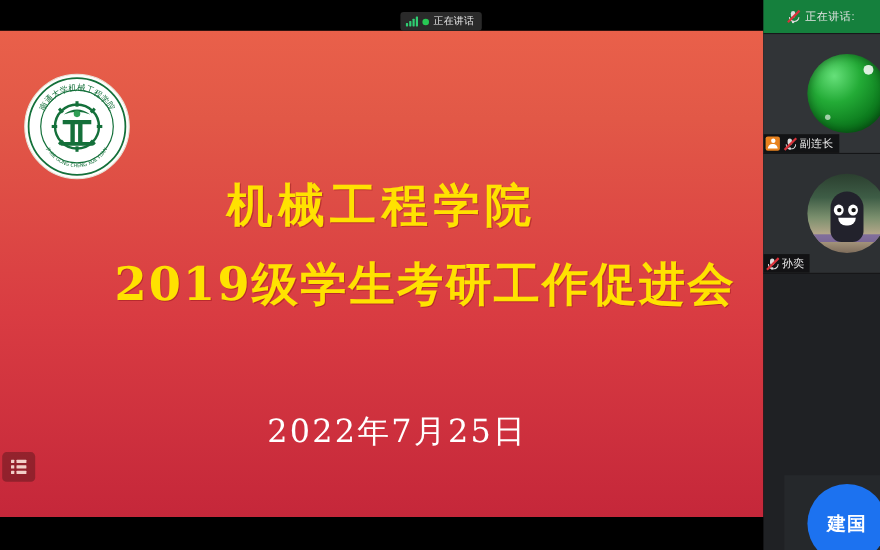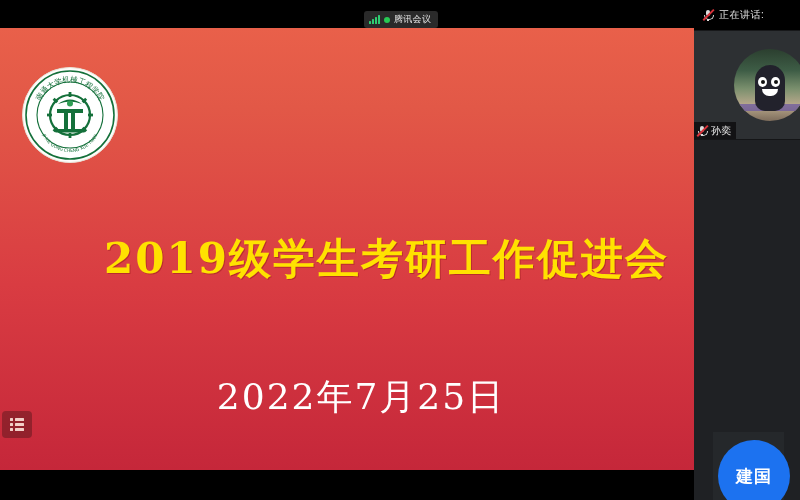--- a/index.html
+++ b/index.html
@@ -50,38 +50,38 @@
   .t2{
     position:absolute;left:104px;top:203px;width:700px;
     font-family:"DejaVu Serif","Liberation Serif",serif;
     font-size:42px;font-weight:700;color:#ffe200;letter-spacing:2px;
     white-space:nowrap;
     text-shadow:1px 1px 0 rgba(120,10,10,.35);
   }
   .t3{
     position:absolute;left:0;right:0;top:345px;text-align:center;
     font-family:"DejaVu Serif","Liberation Serif",serif;
-    font-size:36px;color:#ffffff;letter-spacing:2px;padding-left:28px;
+    font-size:29px;color:#ffffff;letter-spacing:2px;padding-left:28px;
   }
 
   
   .listbtn{
     position:absolute;left:2px;top:383px;width:30px;height:27px;border-radius:4px;
     background:rgba(20,10,10,.30);display:flex;align-items:center;justify-content:center;
   }
   .listbtn .rows{display:flex;flex-direction:column;gap:2.5px;}
   .listbtn .rows span{display:flex;align-items:center;gap:2px;}
   .listbtn .rows span b{display:block;width:2.5px;height:2.5px;background:#f2cfc8;border-radius:.5px;}
   .listbtn .rows span u{display:block;width:9px;height:2.5px;background:#f2cfc8;border-radius:.5px;}
 
   
   .rail{position:absolute;right:0;top:0;width:106px;height:500px;background:#1f2124;}
   .rail-head{
-    position:relative;height:30px;background:#000000;
-    display:flex;align-items:center;gap:5px;padding-left:8px;
+    position:relative;height:30px;background:#15803d;
+    display:flex;align-items:center;gap:5px;padding-left:21px;
     border-bottom:1px solid #17181a;
   }
   .rail-head .hl{color:#e4e4e4;font-size:10px;letter-spacing:.5px;}
 
   .ptile{position:relative;height:108px;border-bottom:1px solid #141517;background:#313437;overflow:hidden;}
   .ptile.dark{background:#2d3033;}
   .pav{
     position:absolute;right:-6px;top:50%;transform:translateY(-50%);
     width:72px;height:72px;border-radius:50%;overflow:hidden;
   }
@@ -131,21 +131,21 @@
   .hostbadge .p{position:relative;width:9px;height:9px;}
   .hostbadge .p::before{content:"";position:absolute;left:2.5px;top:0;width:4px;height:4px;border-radius:50%;background:#fff;}
   .hostbadge .p::after{content:"";position:absolute;left:0;bottom:0;width:9px;height:4.5px;border-radius:4.5px 4.5px 0 0;background:#fff;}
 
   .micoff{position:relative;width:12px;height:12px;flex:none;}
   .micoff .cap{position:absolute;left:4px;top:1px;width:4px;height:6px;border-radius:2px;background:#dcdcdc;}
   .micoff .arc{position:absolute;left:2px;top:6px;width:8px;height:4px;border:1.3px solid #dcdcdc;border-top:none;border-radius:0 0 5px 5px;}
   .micoff .stem{position:absolute;left:5.4px;top:9.5px;width:1.3px;height:2px;background:#dcdcdc;}
   .micoff .slash{position:absolute;left:-1px;top:5px;width:15px;height:1.8px;background:#d8323a;transform:rotate(-45deg);transform-origin:center;}
 
-  .railbot{position:absolute;left:0;right:16px;bottom:0;height:68px;background:#25282b;margin-left:19px;}
+  .railbot{position:absolute;left:0;right:0;bottom:0;height:68px;background:#25282b;margin-left:19px;}
 </style>
 </head>
 <body>
 
 <div class="screen">
 
   <div class="stage">
 
     <div class="logo">
       <svg width="92" height="92" viewBox="0 0 92 92">
@@ -173,20 +173,21 @@
         <text font-size="7.5" fill="#14703a" font-family="DejaVu Sans, sans-serif">
           <textPath href="#arcTop" startOffset="50%" text-anchor="middle">南通大学机械工程学院</textPath>
         </text>
         <path id="arcBot" d="M15,52 A31,31 0 0 0 77,52" fill="none"></path>
         <text font-size="4.4" fill="#14703a" font-family="DejaVu Sans, sans-serif">
           <textPath href="#arcBot" startOffset="50%" text-anchor="middle">JI XIE GONG CHENG XUE YUAN</textPath>
         </text>
       </svg>
     </div>
 
+    <div class="t1">机械工程学院</div>
     <div class="t2">2019级学生考研工作促进会</div>
     <div class="t3">2022年7月25日</div>
 
     <div class="listbtn">
       <div class="rows">
         <span>
             <b></b>
             <u></u>
           </span>
         <span>
@@ -202,35 +203,50 @@
   </div>
 
   <div class="meet-pill">
     <span class="sig">
         <i></i>
         <i></i>
         <i></i>
         <i></i>
       </span>
     <span class="gdot"></span>
-    <span class="meet-label">腾讯会议</span>
+    <span class="meet-label">正在讲话</span>
   </div>
 
   <div class="rail">
 
     <div class="rail-head">
       <span class="micoff">
         <i class="cap"></i>
           <i class="arc"></i>
           <i class="stem"></i>
           <i class="slash"></i>
       </span>
       <span class="hl">正在讲话:</span>
     </div>
 
+    <div class="ptile">
+      <div class="pav green"></div>
+      <div class="pname">
+        <span class="hostbadge">
+            <i class="p"></i>
+          </span>
+        <span class="micoff">
+          <i class="cap"></i>
+            <i class="arc"></i>
+            <i class="stem"></i>
+            <i class="slash"></i>
+        </span>
+        <span class="txt">副连长</span>
+      </div>
+    </div>
 
 
 
     <div class="ptile dark">
       <div class="pav cartoon">
         <i class="stripe"></i>
           <i class="body"></i>
         <i class="eye l"></i>
           <i class="eye r"></i>
         <i class="pu l"></i>

